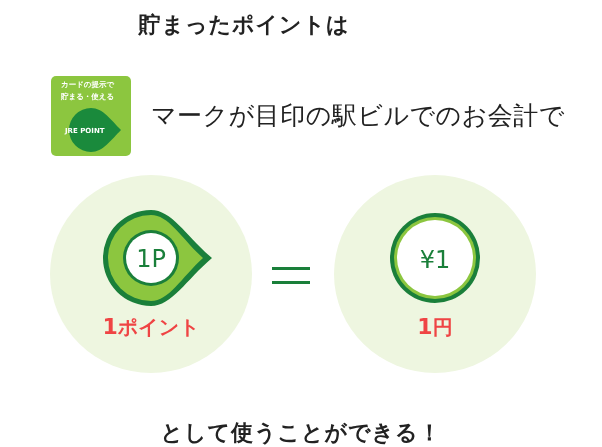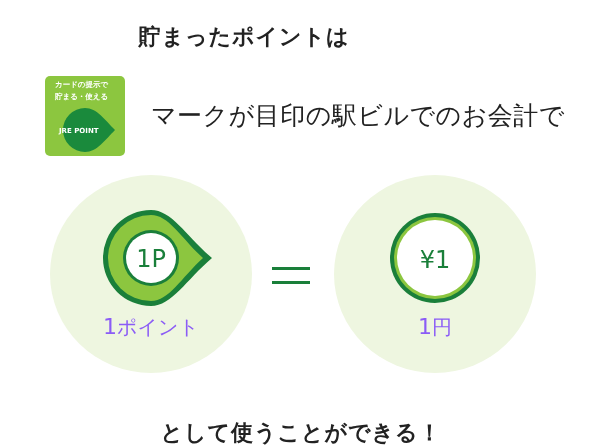--- a/index.html
+++ b/index.html
@@ -1,23 +1,23 @@
 <!DOCTYPE html>
 <html><head>
 <meta charset="utf-8">
 <style>
   html, body { margin:0; padding:0; background:#ffffff; }
   body { width:602px; height:447px; position:relative; overflow:hidden;
          font-family:"DejaVu Sans", sans-serif; color:#222; }
   .abs { position:absolute; }
-  .title { left:0; top:22px; width:488px; text-align:center; font-size:22px; font-weight:bold; color:#222; letter-spacing:1px; }
-  .badge { left:45px; top:76px; width:68px; height:80px; }
+  .title { left:0; top:10px; width:488px; text-align:center; font-size:22px; font-weight:bold; color:#222; letter-spacing:1px; }
+  .badge { left:51px; top:76px; width:68px; height:80px; }
   .tagline { left:151px; top:99px; font-size:25px; font-weight:normal; color:#222; letter-spacing:0.5px; white-space:nowrap; }
   .bigcircle { width:202px; height:198px; border-radius:50%; background:#eef6e0; }
-  .label { font-size:20px; font-weight:normal; color:#8b5cf6; text-align:center; white-space:nowrap; }
+  .label { font-size:20px; font-weight:bold; color:#ef4444; text-align:center; white-space:nowrap; }
   .label .num { font-size:22px; }
   .bottom { left:0; top:418px; width:602px; text-align:center; font-size:22px; font-weight:bold; color:#222; letter-spacing:1px; }
 </style>
 </head>
 <body>
 
 <div class="abs title">貯まったポイントは</div>
 
 <div class="abs badge">
   <svg width="80" height="80" viewBox="0 0 80 80">

